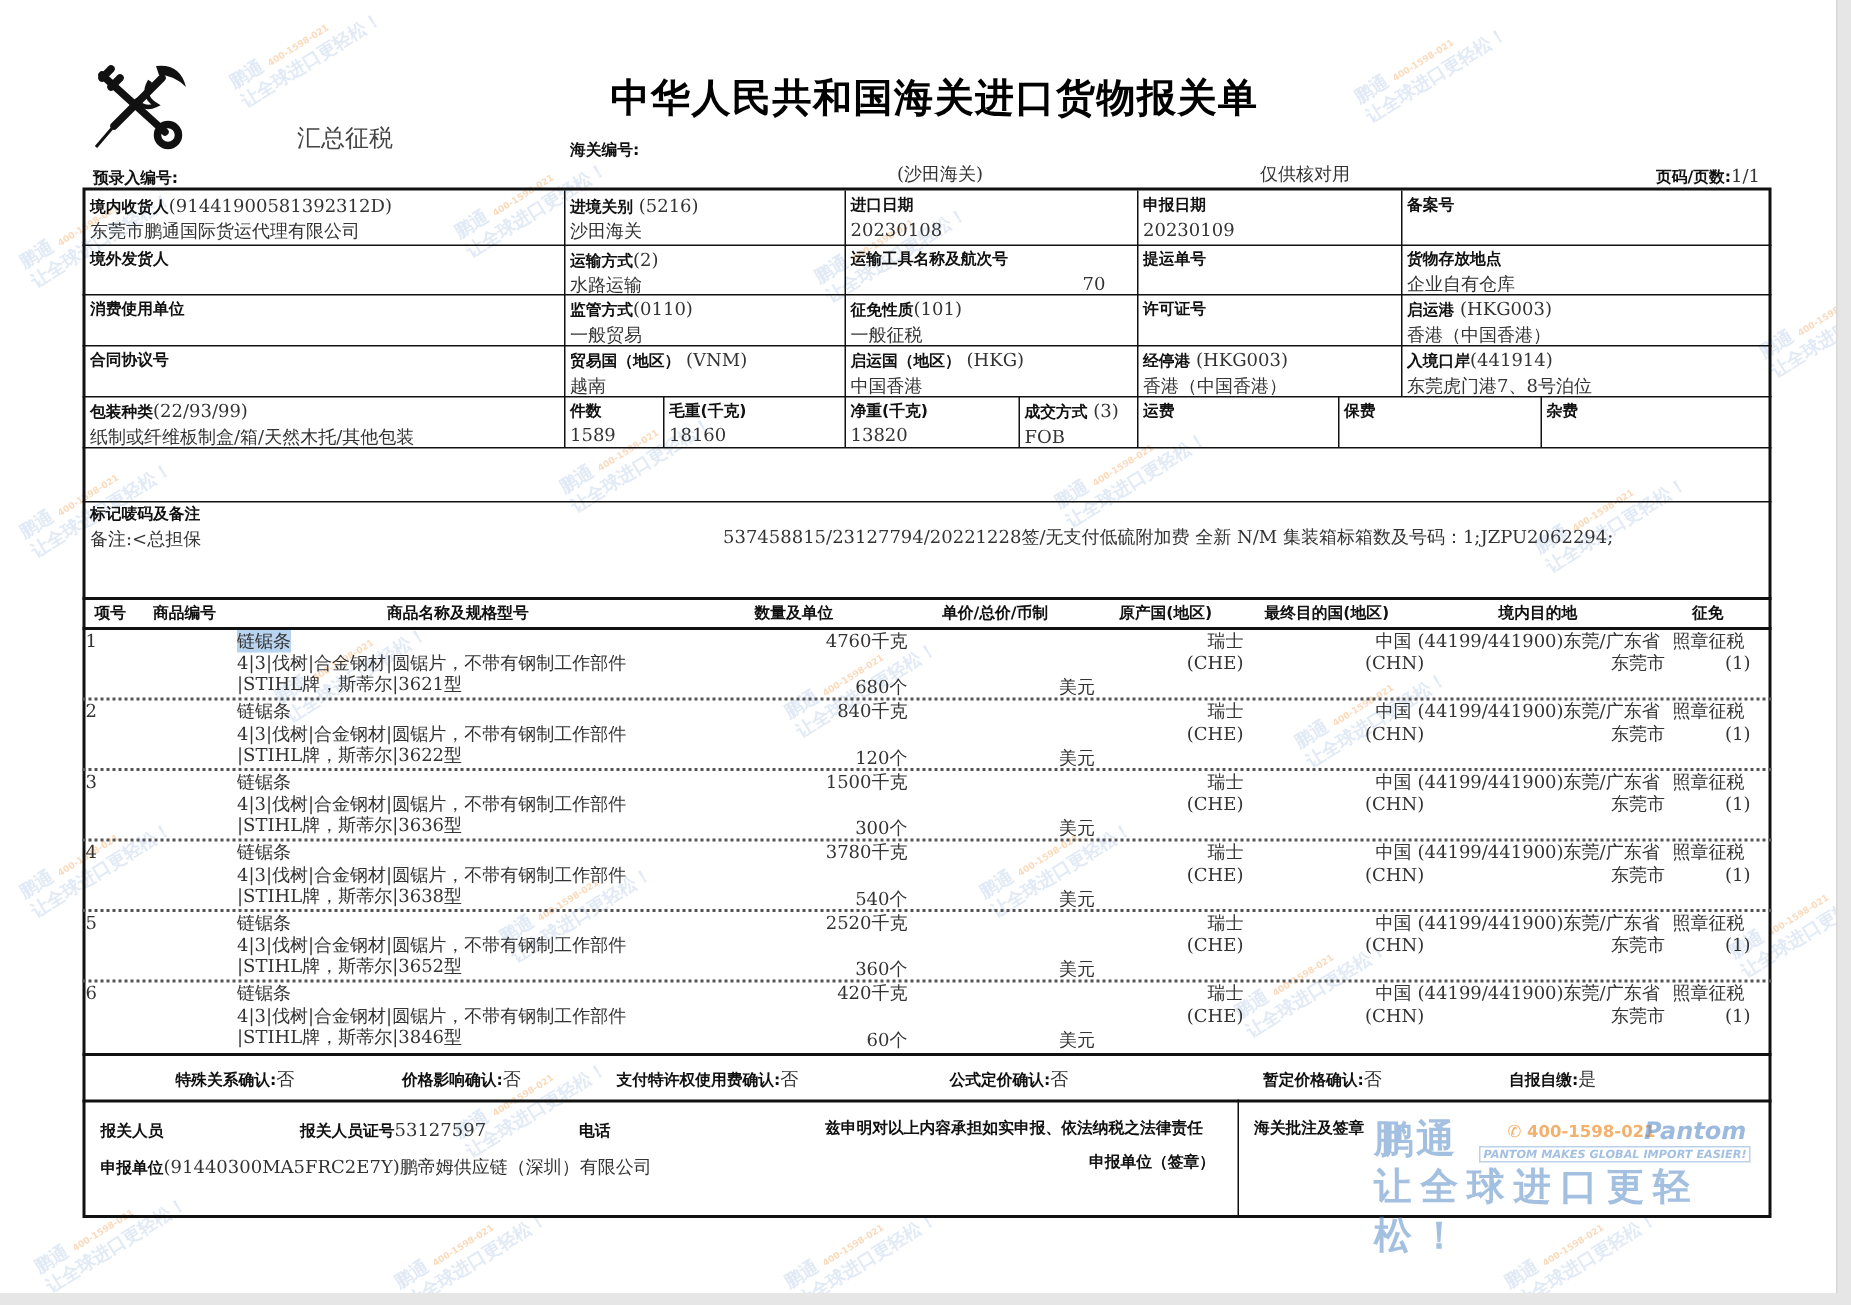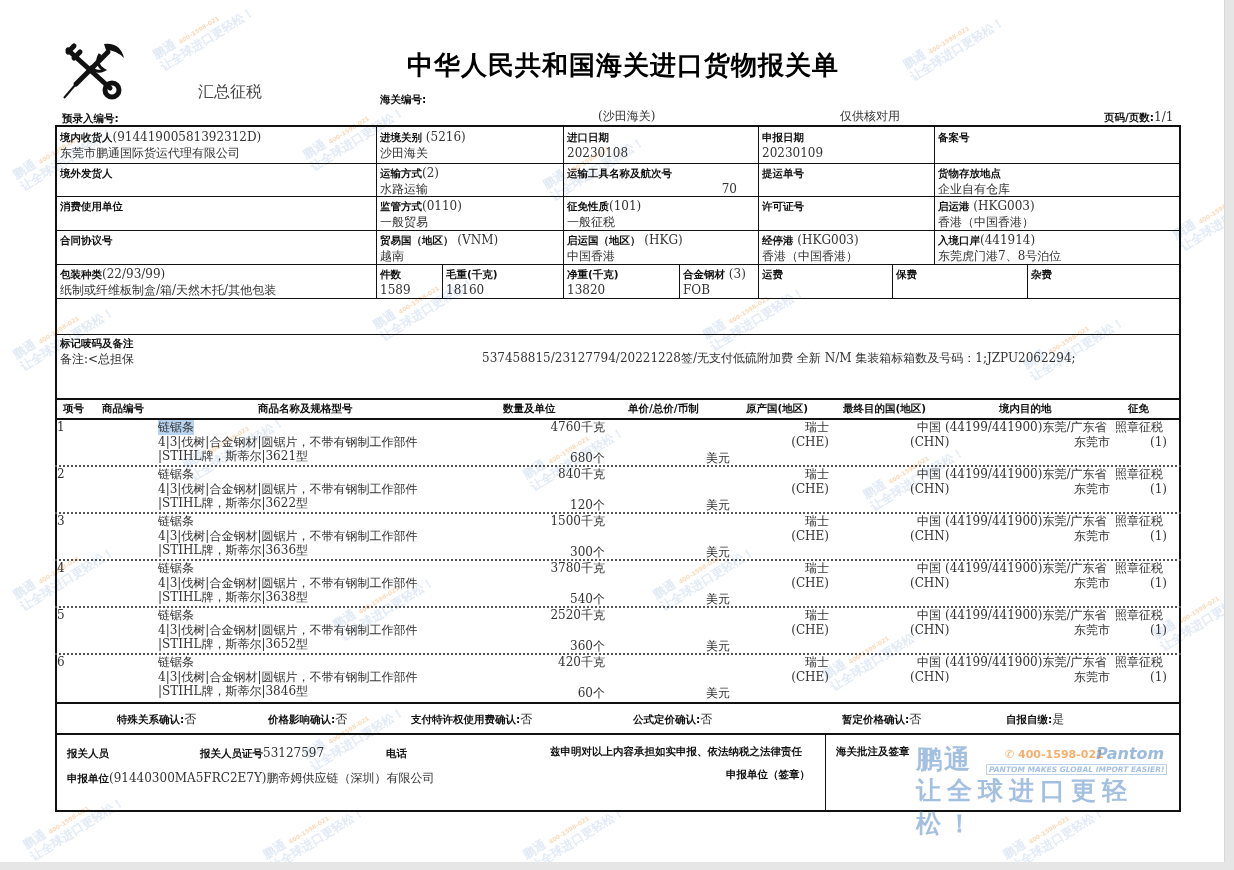--- a/index.html
+++ b/index.html
@@ -208,21 +208,21 @@
   </div>
   <div class="cell" style="left:446px;top:267px">
     <span class="lbl b">毛重(千克)</span>
     <span class="val v">18160</span>
   </div>
   <div class="cell" style="left:567px;top:267px">
     <span class="lbl b">净重(千克)</span>
     <span class="val v">13820</span>
   </div>
   <div class="cell" style="left:683px;top:267px">
-    <span class="lbl"><span class="b">合金钢材</span> <span class="v">(3)</span></span>
+    <span class="lbl"><span class="b">成交方式</span> <span class="v">(3)</span></span>
     <span class="val v">FOB</span>
   </div>
   <div class="cell" style="left:762px;top:267px">
     <span class="lbl b">运费</span>
   </div>
   <div class="cell" style="left:896px;top:267px">
     <span class="lbl b">保费</span>
   </div>
   <div class="cell" style="left:1031px;top:267px">
     <span class="lbl b">杂费</span>

